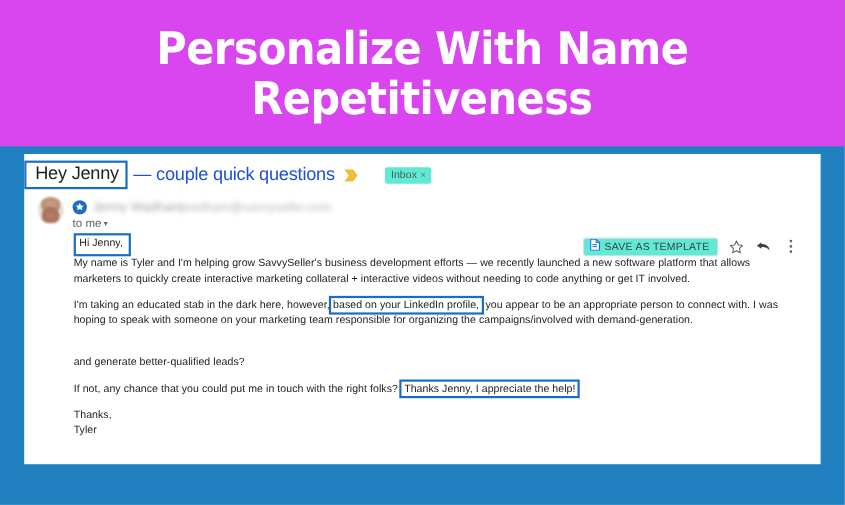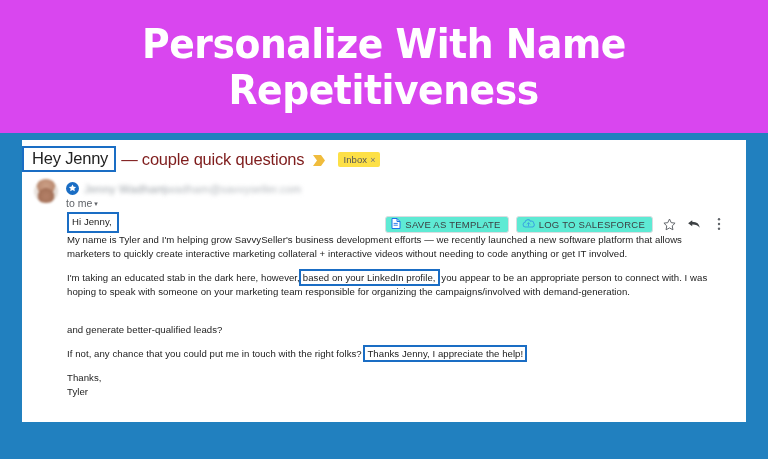--- a/index.html
+++ b/index.html
@@ -66,34 +66,34 @@
     line-height: 1;
   }
   .subject-main {
     font-size: 16.5px;
     color: #222222;
     font-family: "Liberation Sans", sans-serif;
     letter-spacing: -0.2px;
   }
   .subject-rest {
     font-size: 16.5px;
-    color: #7f1d1d;
+    color: #1d4ed8;
     margin-left: 5px;
     letter-spacing: -0.2px;
     white-space: nowrap;
   }
   .important-marker {
     margin-left: 8px;
     display: inline-block;
     width: 14px;
     height: 13px;
   }
   .label-chip {
-    margin-left: 12px;
-    background: #fde047;
+    margin-left: 24px;
+    background: #5eead4;
     color: #555555;
     font-size: 9.5px;
     padding: 2px 4px 2px 5px;
     border-radius: 2px;
     white-space: nowrap;
     letter-spacing: 0.1px;
   }
   .label-chip .chip-x {
     color: #777777;
     margin-left: 3px;
@@ -271,29 +271,20 @@
     <div class="toolbar">
       <div class="tool-btn">
         <span>
           <svg width="10" height="11" viewBox="0 0 10 11">
               <path d="M1 0.5 h5 l3 3 v7 h-8 z" fill="#ffffff" stroke="#1a73e8" stroke-width="1"></path>
               <path d="M6 0.5 v3 h3" fill="none" stroke="#1a73e8" stroke-width="1"></path>
               <path d="M2.6 5.4 h4.2 M2.6 7.2 h4.2" stroke="#1a73e8" stroke-width="0.9"></path>
             </svg>
         </span>
         <span>SAVE AS TEMPLATE</span>
-      </div>
-      <div class="tool-btn">
-        <span>
-          <svg width="13" height="11" viewBox="0 0 14 11">
-              <path d="M3.6 9.2 a2.6 2.6 0 0 1 -0.3 -5.15 a3.1 3.1 0 0 1 5.85 -1.0 a2.4 2.4 0 0 1 3.45 2.2 a2.4 2.4 0 0 1 -1.1 3.95 z" fill="none" stroke="#3ba5e0" stroke-width="1.1" stroke-linejoin="round"></path>
-              <path d="M7 8.2 v-3.4 M5.6 6.1 L7 4.7 L8.4 6.1" fill="none" stroke="#3ba5e0" stroke-width="1.05" stroke-linecap="round" stroke-linejoin="round"></path>
-            </svg>
-        </span>
-        <span>LOG TO SALESFORCE</span>
       </div>
       <div class="icon-btn">
         <svg width="13" height="13" viewBox="0 0 14 14">
             <path d="M7 1.1 L8.85 5.0 L13 5.55 L9.95 8.5 L10.7 12.7 L7 10.7 L3.3 12.7 L4.05 8.5 L1 5.55 L5.15 5.0 Z" fill="none" stroke="#5f6368" stroke-width="1.05" stroke-linejoin="round"></path>
           </svg>
       </div>
       <div class="icon-btn">
         <svg width="14" height="12" viewBox="0 0 15 12">
             <path d="M5.6 2.0 L1.2 5.3 L5.6 8.4 L5.6 6.6 C9.2 6.5 11.8 7.4 13.6 10.0 C13.2 6.0 10.6 3.7 5.6 3.6 Z" fill="#3c4043"></path>
           </svg>

